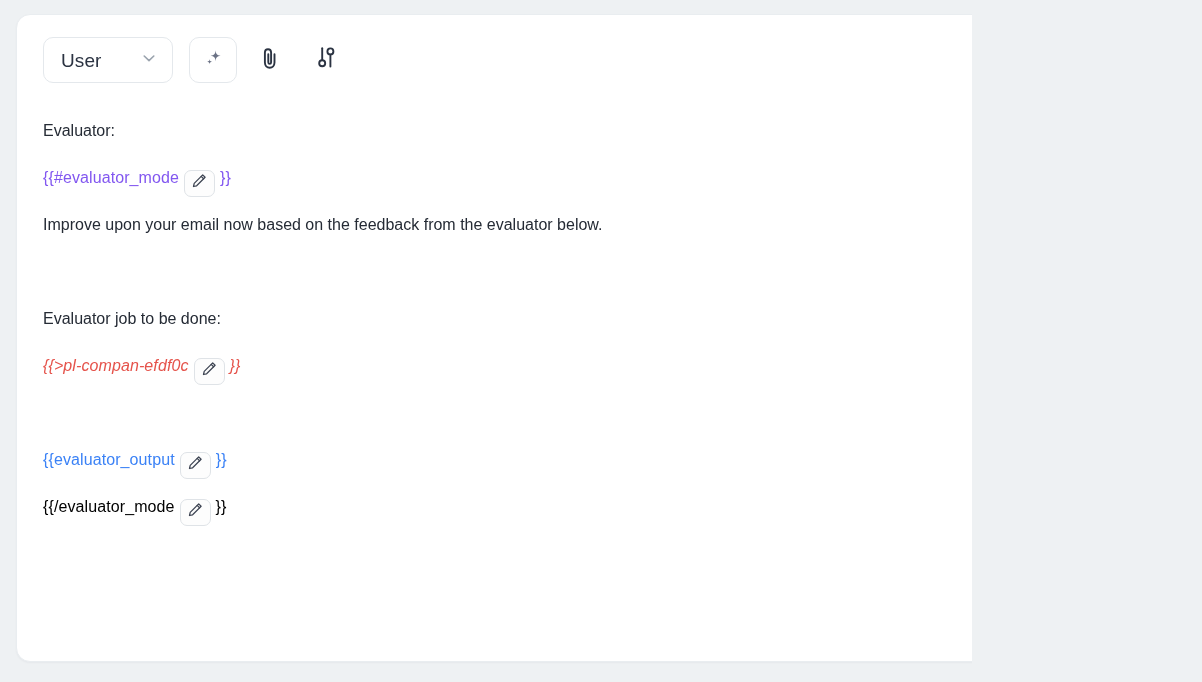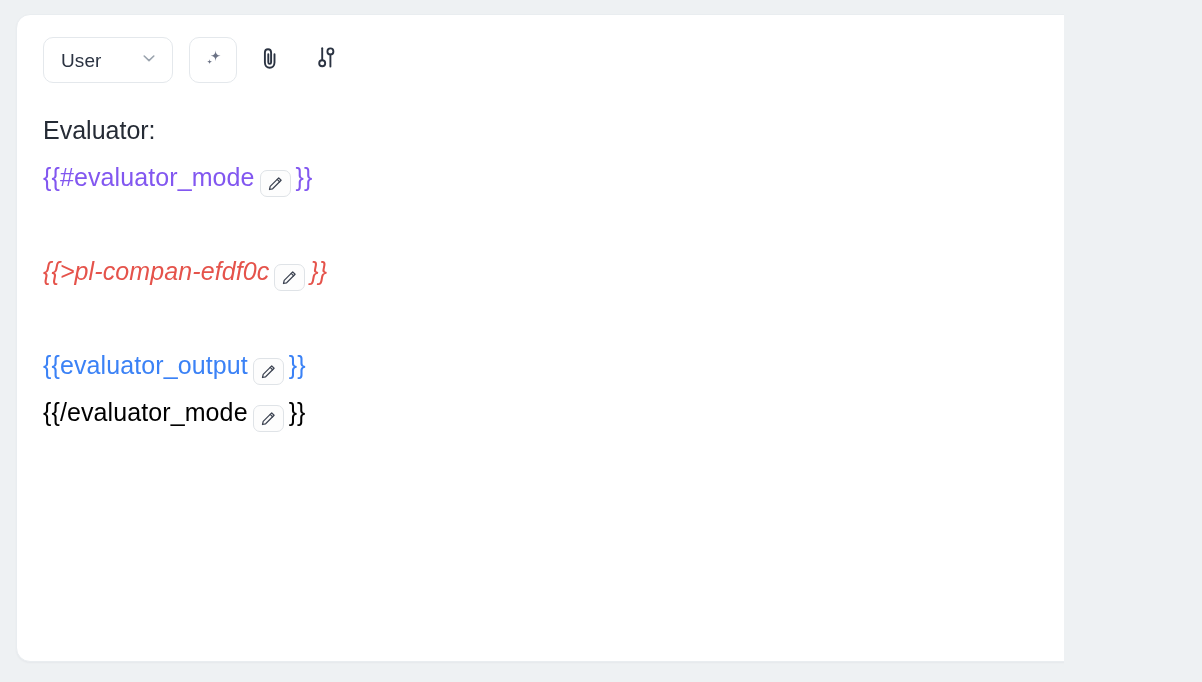--- a/index.html
+++ b/index.html
@@ -7,21 +7,21 @@
     margin: 0;
     padding: 0;
     width: 1202px;
     height: 682px;
     background: #eef1f3;
     font-family: "Liberation Sans", sans-serif;
     -webkit-font-smoothing: antialiased;
   }
 
   #page {
-    width: 1064px;
+    width: 972px;
     height: 682px;
     background: #eef1f3;
     position: relative;
     overflow: hidden;
   }
 
   
   .card {
     position: absolute;
     left: 16px;
@@ -84,21 +84,21 @@
     justify-content: center;
     cursor: pointer;
     background: transparent;
     border: none;
   }
   .gap-left { margin-left: 6px; }
 
   
   .content {
     margin-top: 24px;
-    font-size: 25px;
+    font-size: 16px;
     line-height: 47px;
     color: #252b35;
   }
 
   .line { white-space: nowrap; }
 
   .spacer { height: 47px; }
 
   .tag { white-space: nowrap; }
   .tag-purple { color: #8257f0; }
@@ -178,23 +178,25 @@
         <span class="tag-text">{{#evaluator_mode</span><span class="edit-btn">
           <span>
             <svg width="17" height="17" viewBox="0 0 17 17" fill="none">
               <path d="M11.7 2.9 L14.1 5.3 L5.6 13.8 L2.5 14.5 L3.2 11.4 Z" stroke="#3e4553" stroke-width="1.25" stroke-linejoin="round"></path>
               <path d="M10.2 4.4 L12.6 6.8" stroke="#3e4553" stroke-width="1.25" stroke-linecap="round"></path>
             </svg>
           </span>
         </span><span class="tag-text">}}</span>
       </div>
 
+      <div class="line">Improve upon your email now based on the feedback from the evaluator below.</div>
 
       <div class="spacer"></div>
 
+      <div class="line">Evaluator job to be done:</div>
 
       <div class="line tag tag-red">
         <span class="tag-text">{{&gt;pl-compan-efdf0c</span><span class="edit-btn">
           <span>
             <svg width="17" height="17" viewBox="0 0 17 17" fill="none">
               <path d="M11.7 2.9 L14.1 5.3 L5.6 13.8 L2.5 14.5 L3.2 11.4 Z" stroke="#3e4553" stroke-width="1.25" stroke-linejoin="round"></path>
               <path d="M10.2 4.4 L12.6 6.8" stroke="#3e4553" stroke-width="1.25" stroke-linecap="round"></path>
             </svg>
           </span>
         </span><span class="tag-text">}}</span>

